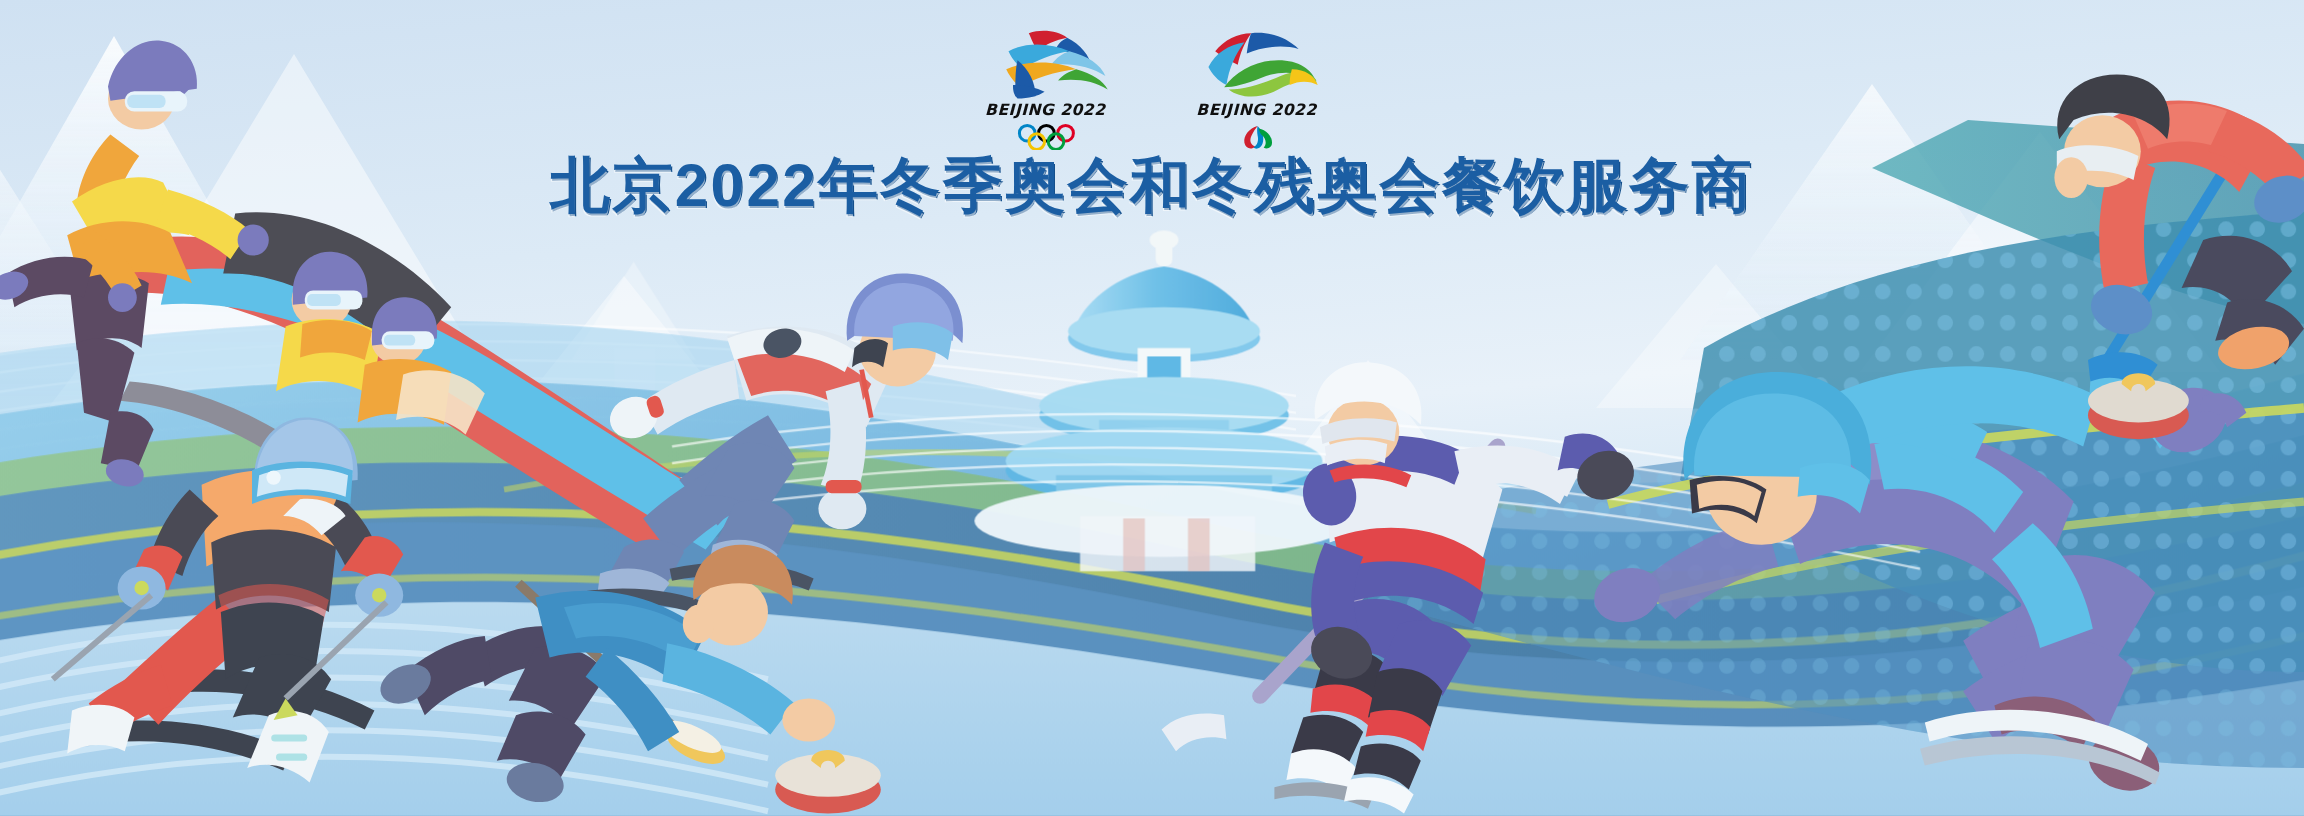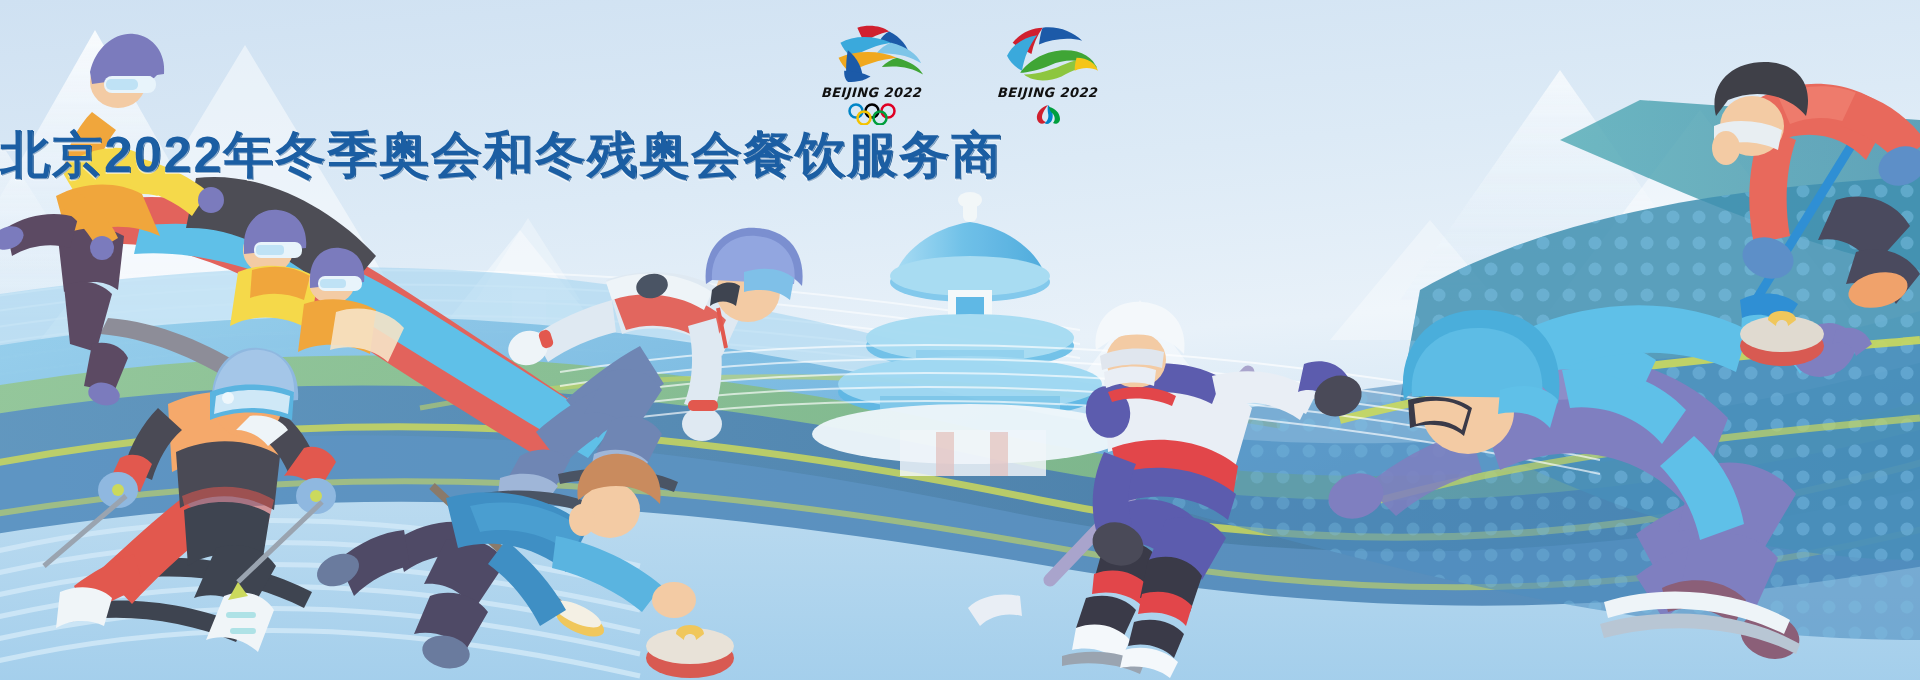--- a/index.html
+++ b/index.html
@@ -20,21 +20,21 @@
   .emblem .mark{height:62px;display:block;}
   .emblem .wordmark{
     font-family:"DejaVu Sans",sans-serif;
     font-size:13px;font-weight:bold;font-style:italic;
     letter-spacing:.4px;color:#101010;margin-top:1px;
     transform:skewX(-4deg);white-space:nowrap;
   }
   .emblem .rings{height:22px;margin-top:3px;}
   .title-wrap{
     position:absolute;left:0;right:0;top:122px;
-    z-index:45;text-decoration:underline;
+    text-align:center;z-index:45;text-decoration:underline;
   }
   .title{
     display:inline-block;
     font-family:"Liberation Sans","DejaVu Sans",sans-serif;
     font-weight:bold;
     font-size:50px;
     letter-spacing:2px;
     color:#1b5ea3;
     text-shadow:0 2px 0 rgba(255,255,255,.55), 1px 1px 0 #15508c;
     white-space:nowrap;

